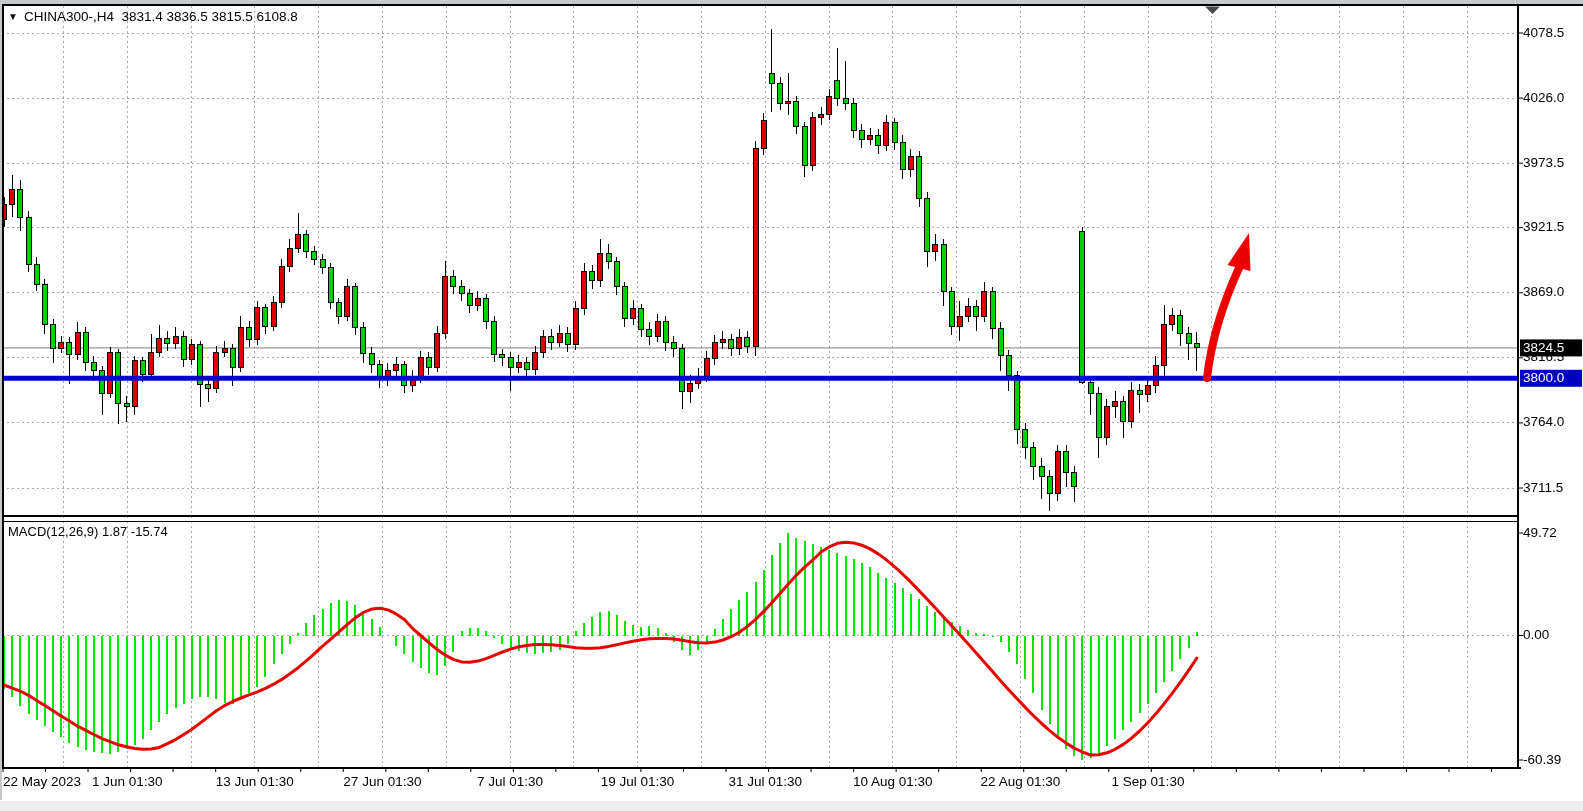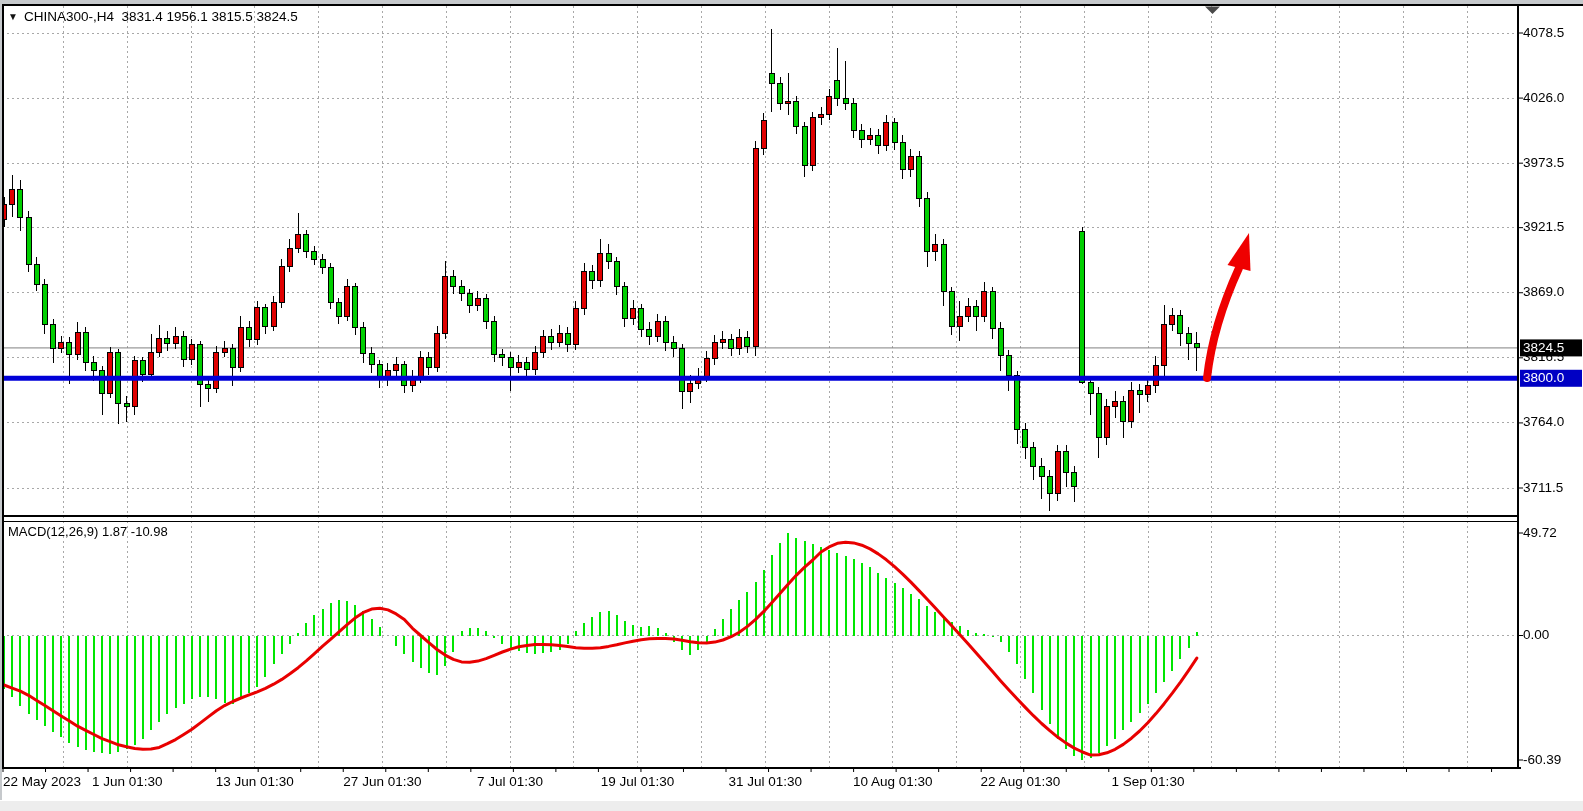--- a/index.html
+++ b/index.html
@@ -608,16 +608,16 @@
         <text x="1020.4" y="786" font-size="13.5" fill="#000000" text-anchor="middle">22 Aug 01:30</text>
         <text x="1148" y="786" font-size="13.5" fill="#000000" text-anchor="middle">1 Sep 01:30</text>
       </g>
     </svg>
   <div class="topstrip"></div>
   <div class="topborder"></div>
   <div class="leftedge"></div>
   <div class="botstrip"></div>
   <div class="title">
     <span class="tri">▼</span>
-    <span>CHINA300-,H4  3831.4 1956.1 3815.5 3824.5</span>
+    <span>CHINA300-,H4  3831.4 3836.5 3815.5 6108.8</span>
   </div>
-  <div class="macdlabel">MACD(12,26,9) 1.87 -10.98</div>
+  <div class="macdlabel">MACD(12,26,9) 1.87 -15.74</div>
 </div>
 
 </body></html>

